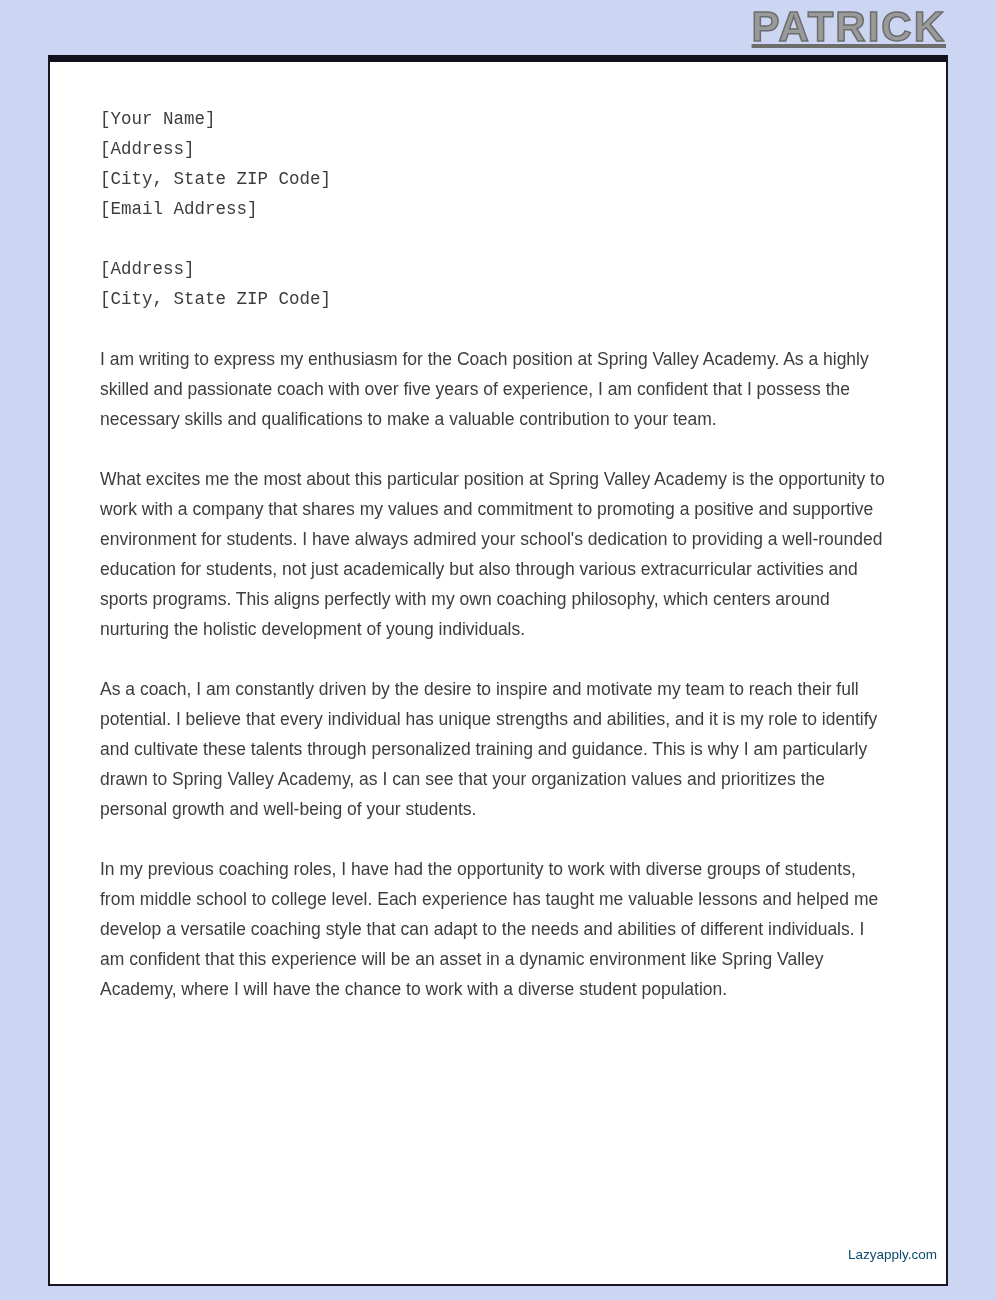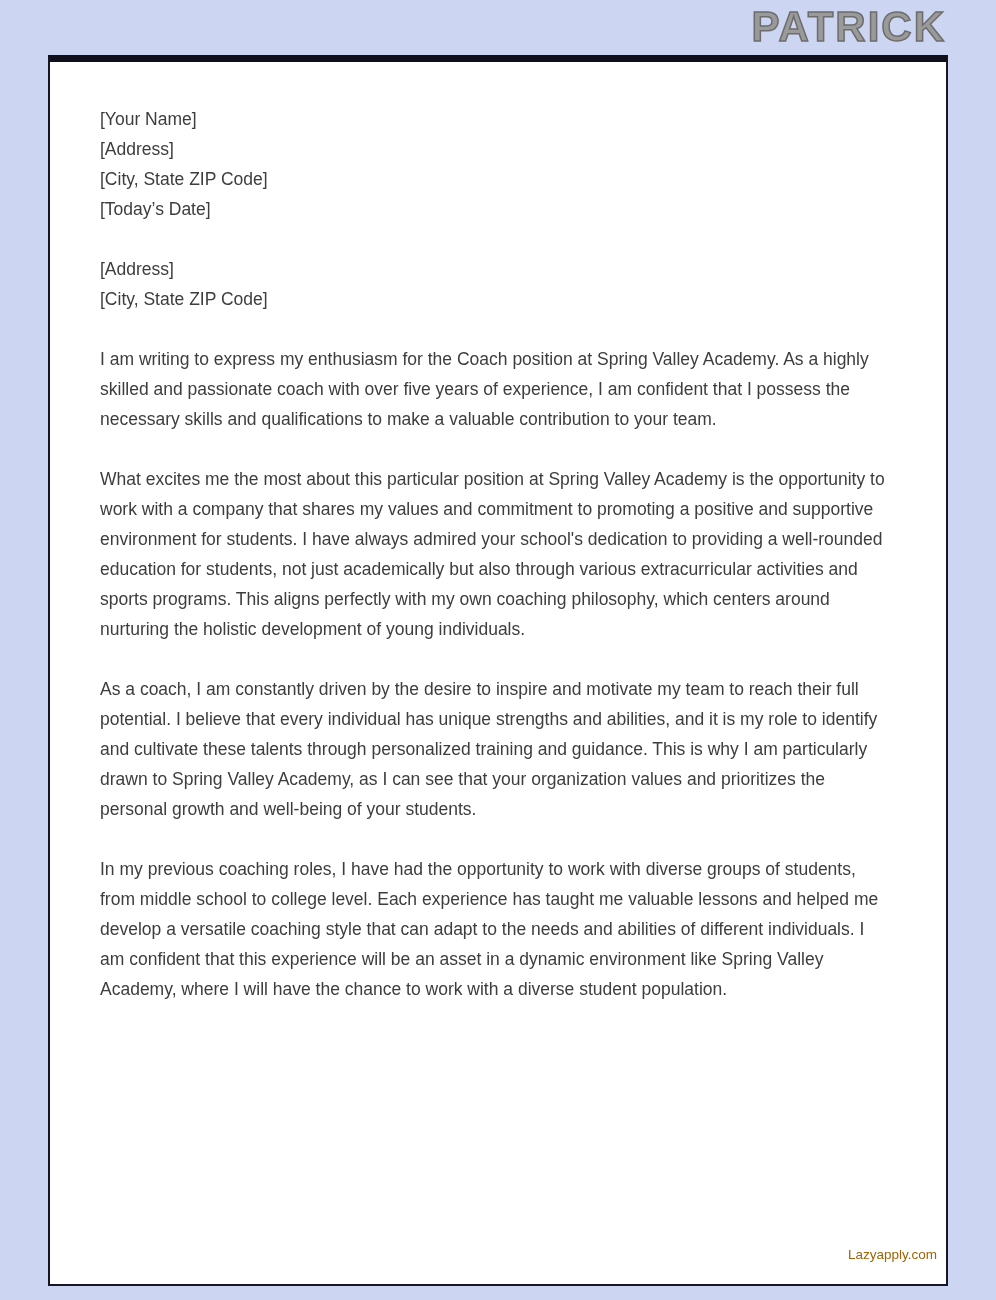--- a/index.html
+++ b/index.html
@@ -18,20 +18,21 @@
     position: absolute;
     top: 6px;
     right: 50px;
     font-size: 42px;
     font-weight: 700;
     letter-spacing: 2px;
     color: #9a9a9a;
     -webkit-text-stroke: 1.5px #6d6d6d;
     line-height: 1;
     user-select: none;
+    text-decoration: underline;
   }
   .page {
     position: absolute;
     left: 48px;
     right: 48px;
     top: 55px;
     bottom: 14px;
     background: #ffffff;
     border: 2px solid #161624;
     border-top: 7px solid #10101c;
@@ -42,49 +43,50 @@
     padding: 42px 54px 0 50px;
     color: #3d3d3d;
     font-size: 17.5px;
     line-height: 30px;
   }
   .addr-block {
     margin: 0 0 30px 0;
   }
   .addr-line {
     display: block;
+    font-family: Liberation Mono, monospace;
   }
   .salutation {
     margin: 0 0 30px 0;
   }
   .letter p.body-par {
     margin: 0 0 30px 0;
   }
   .brand-footer {
     position: absolute;
     right: 9px;
     bottom: 22px;
     font-size: 13.5px;
-    color: #a16207;
+    color: #0c4a6e;
     text-decoration: none;
   }
 </style>
 </head>
 <body>
 
 <div class="watermark">PATRICK</div>
 
 <div class="page">
   <div class="letter">
 
     <div class="addr-block">
       <span class="addr-line">[Your Name]</span>
       <span class="addr-line">[Address]</span>
       <span class="addr-line">[City, State ZIP Code]</span>
-      <span class="addr-line">[Today’s Date]</span>
+      <span class="addr-line">[Email Address]</span>
     </div>
 
     <div class="addr-block">
       <span class="addr-line">[Address]</span>
       <span class="addr-line">[City, State ZIP Code]</span>
     </div>
 
 
     <p class="body-par">I am writing to express my enthusiasm for the Coach position at Spring Valley Academy. As a highly skilled and passionate coach with over five years of experience, I am confident that I possess the necessary skills and qualifications to make a valuable contribution to your team.</p>
     <p class="body-par">What excites me the most about this particular position at Spring Valley Academy is the opportunity to work with a company that shares my values and commitment to promoting a positive and supportive environment for students. I have always admired your school's dedication to providing a well-rounded education for students, not just academically but also through various extracurricular activities and sports programs. This aligns perfectly with my own coaching philosophy, which centers around nurturing the holistic development of young individuals.</p>

